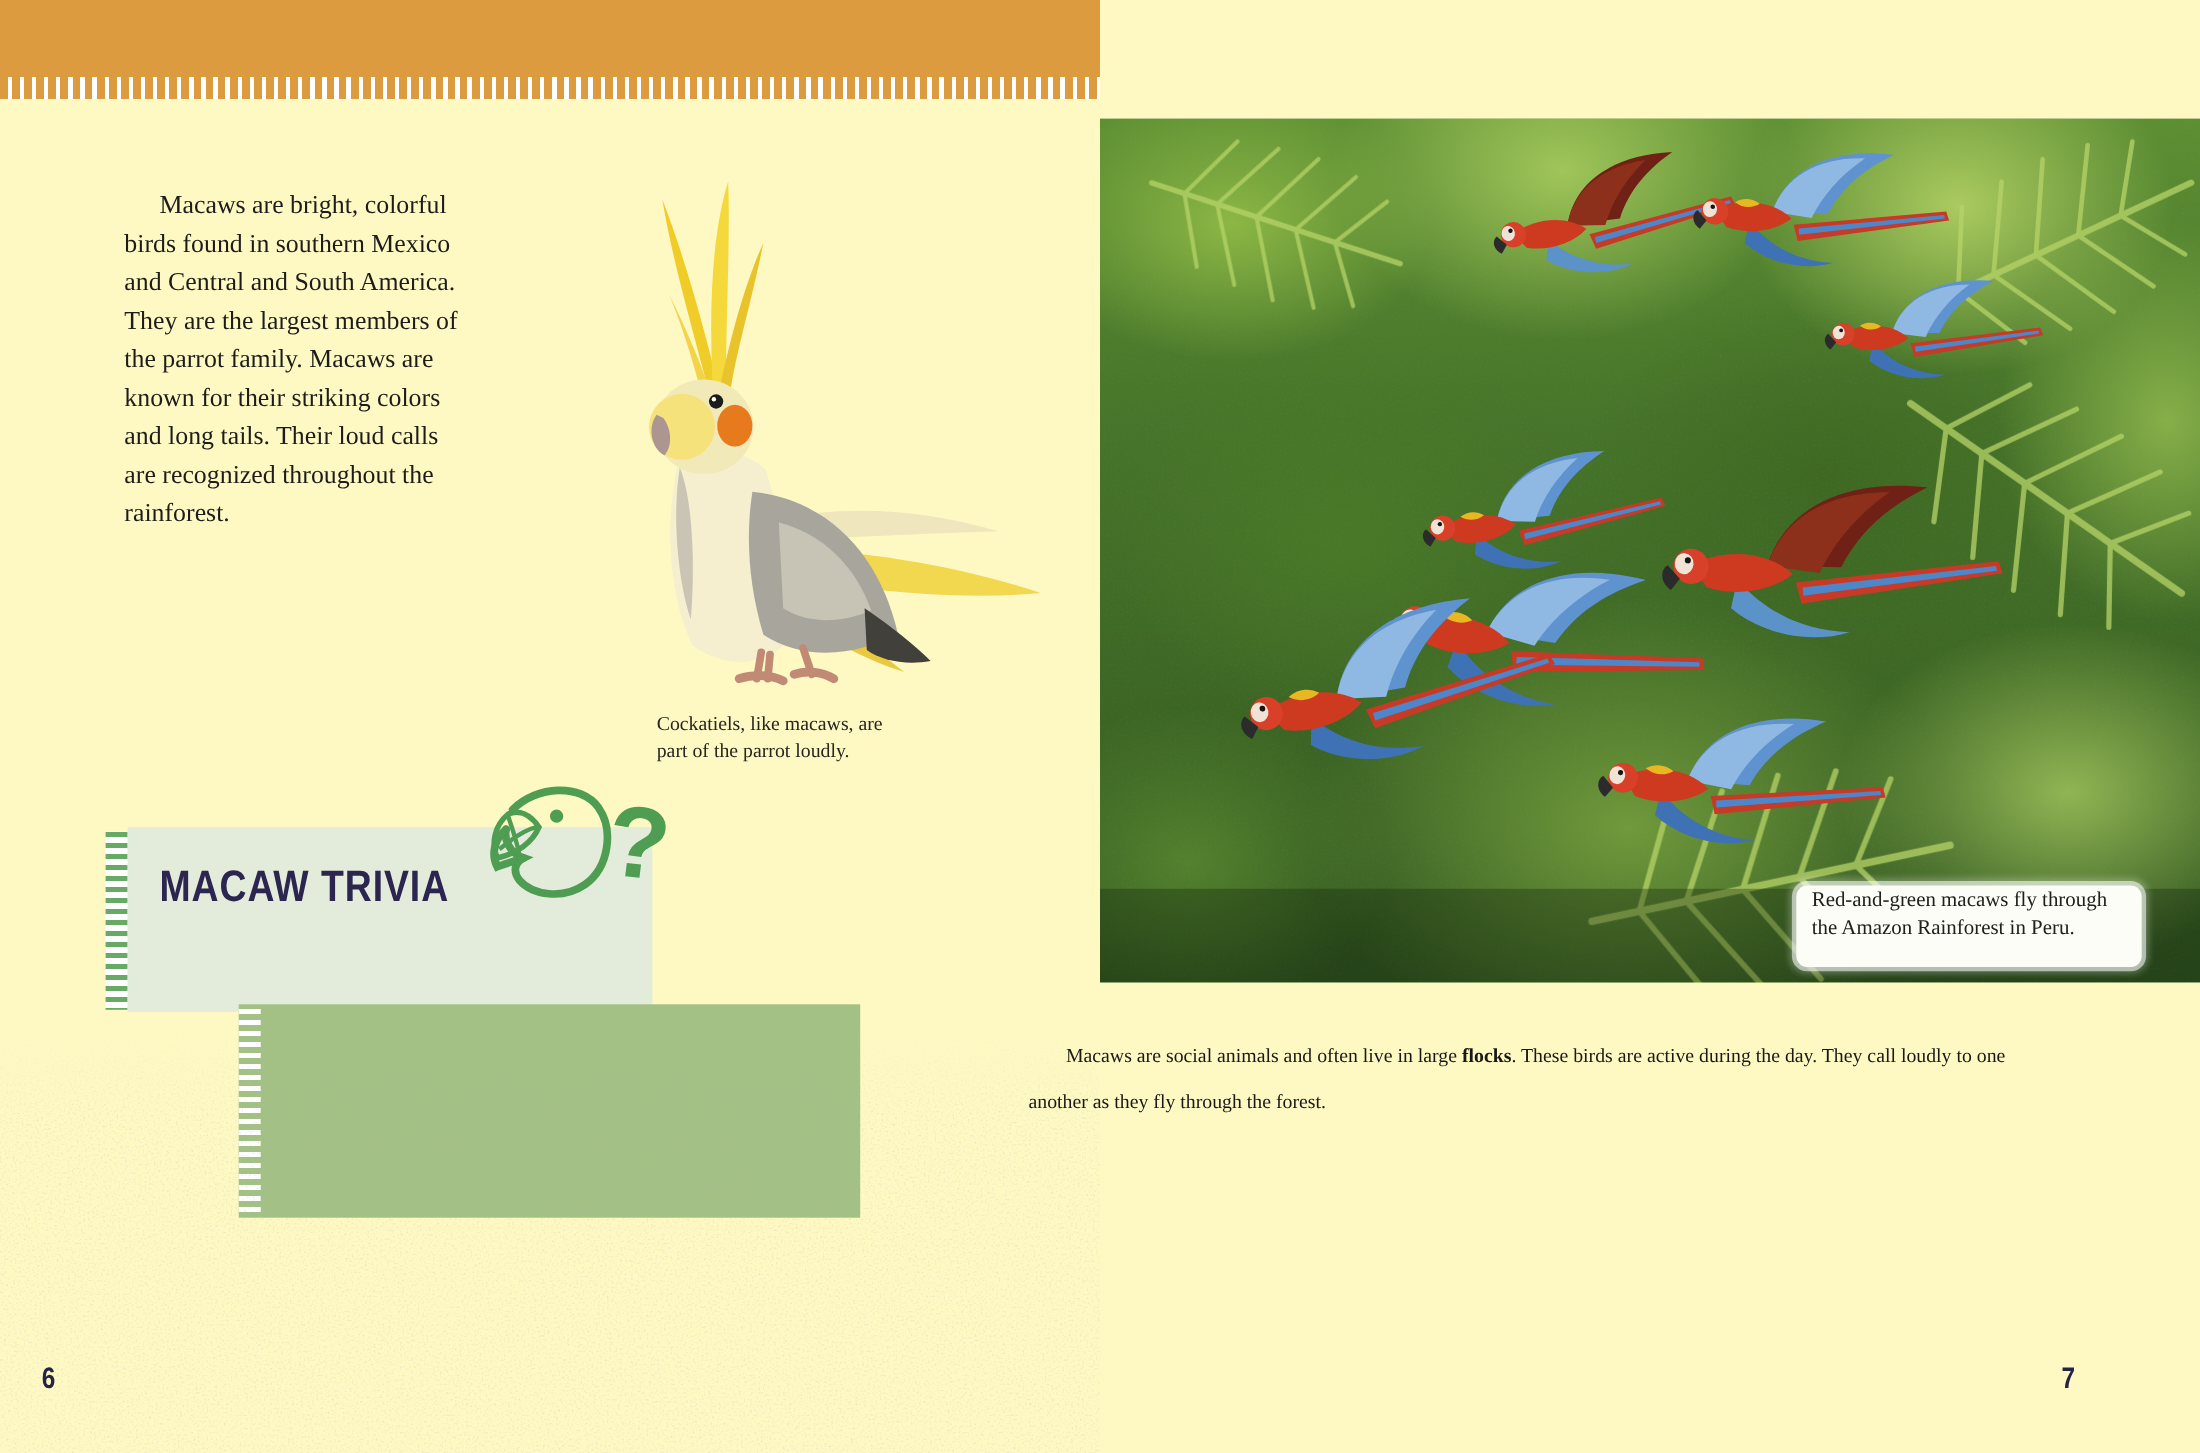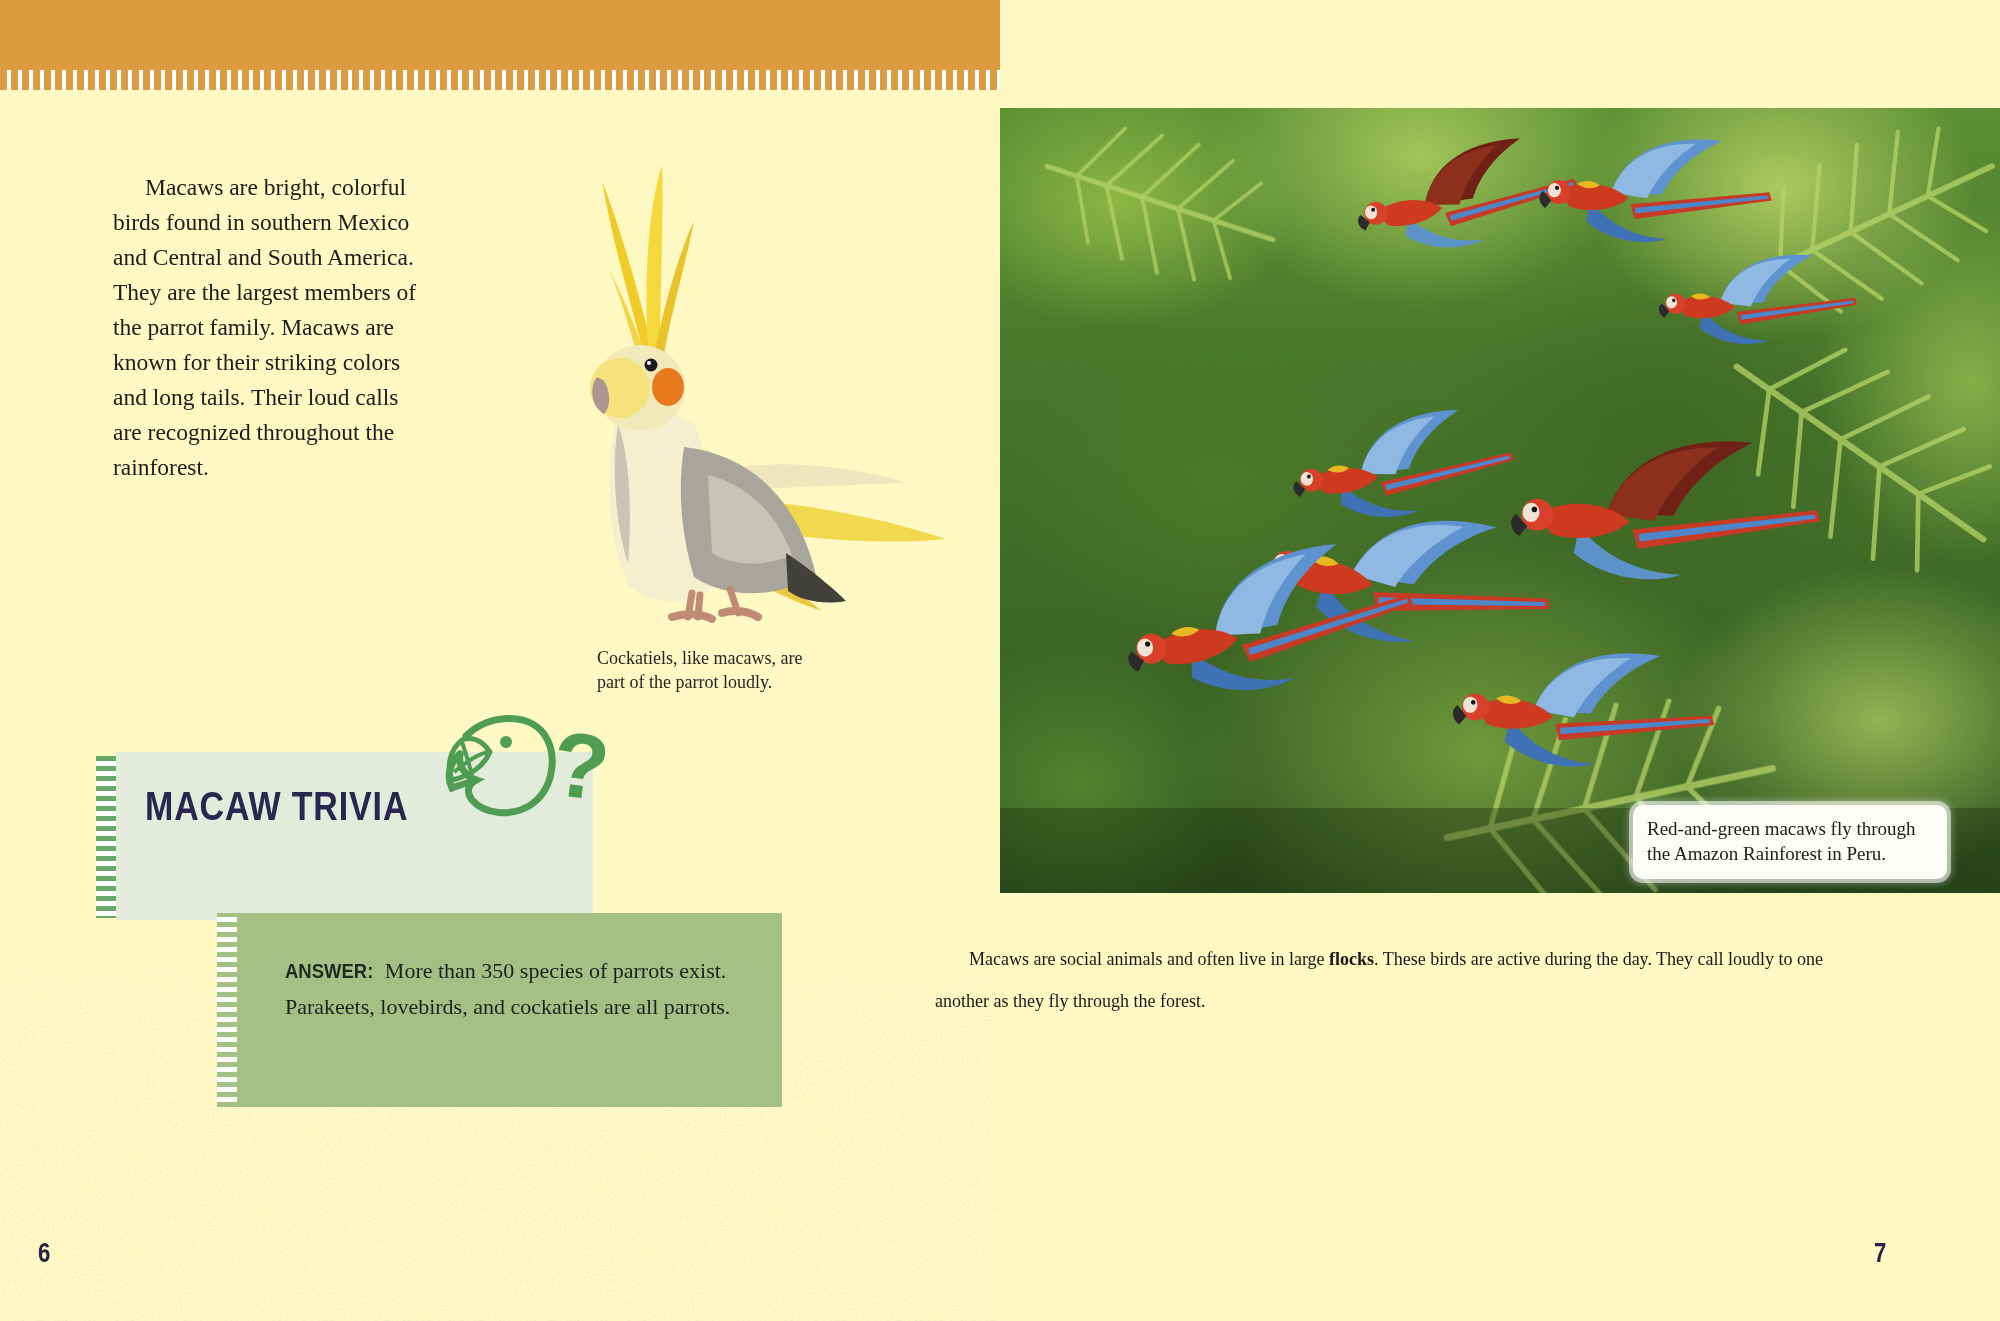--- a/index.html
+++ b/index.html
@@ -86,21 +86,21 @@
       radial-gradient(420px 300px at 48% 82%, rgba(118,160,62,.9),  rgba(118,160,62,0) 70%),
       radial-gradient(300px 220px at 88% 78%, rgba(160,196,92,.85), rgba(160,196,92,0) 70%),
       radial-gradient(260px 200px at 8% 86%,  rgba(86,134,47,.9),   rgba(86,134,47,0) 70%),
       linear-gradient(to bottom, #5d8f33 0%, #47752a 35%, #3c6524 70%, #2f5220 100%);
   }
   .photo-overlay { position:absolute; left:0; top:0; width:1000px; height:785px; }
   .photo-caption {
     position:absolute; left:633px; top:697px; width:314px; height:74px;
     background:#fdfdf8; border-radius:10px;
     box-shadow:0 0 0 4px rgba(255,255,255,.55), 0 0 6px 6px rgba(255,255,255,.25);
-    padding:11px 14px; font-size:19px; line-height:25px; color:#20201c;
+    padding:1px 14px; font-size:19px; line-height:25px; color:#20201c;
   }
 
   
   .body-par {
     position:absolute; left:935px; top:938px; width:905px;
     font-size:18px; line-height:42px; text-indent:34px; color:#191816;
   }
   .body-par b { font-weight:bold; }
 </style>
 </head>
@@ -200,21 +200,20 @@
       <path d="M24,44 C14,52 10,66 16,78 C26,74 36,72 40,70" fill="none" stroke="#4f9d52" stroke-width="7" stroke-linecap="round"></path>
       <path d="M26,30 C14,40 10,56 16,70 C34,66 48,56 54,42 C46,30 36,26 26,30 Z" fill="none" stroke="#4f9d52" stroke-width="5"></path>
       <path d="M18,62 C30,52 42,44 52,42 M26,32 C30,44 34,56 36,66" fill="none" stroke="#4f9d52" stroke-width="4"></path>
       <circle cx="70" cy="32" r="6" fill="#4f9d52"></circle>
     </g>
     <text x="116" y="86" font-family="Liberation Sans, sans-serif" font-weight="bold" font-size="92" fill="#4f9d52" transform="rotate(7 130 60)">?</text>
   </svg>
 
   <div class="a-box">
     <div class="a-stripes"></div>
-    <div class="a-text"><span class="label-sans">ANSWER:</span><span> More than 350 species of parrots exist. Parakeets, lovebirds, and cockatiels are all parrots.</span></div>
   </div>
 
   <svg class="paper-grain" width="1000" height="391">
     <rect width="1000" height="391" filter="url(#grain)"></rect>
   </svg>
 
   <div class="pagenum left">6</div>
 
   <div class="photo">
     <svg class="photo-overlay" viewBox="0 0 1000 785">

